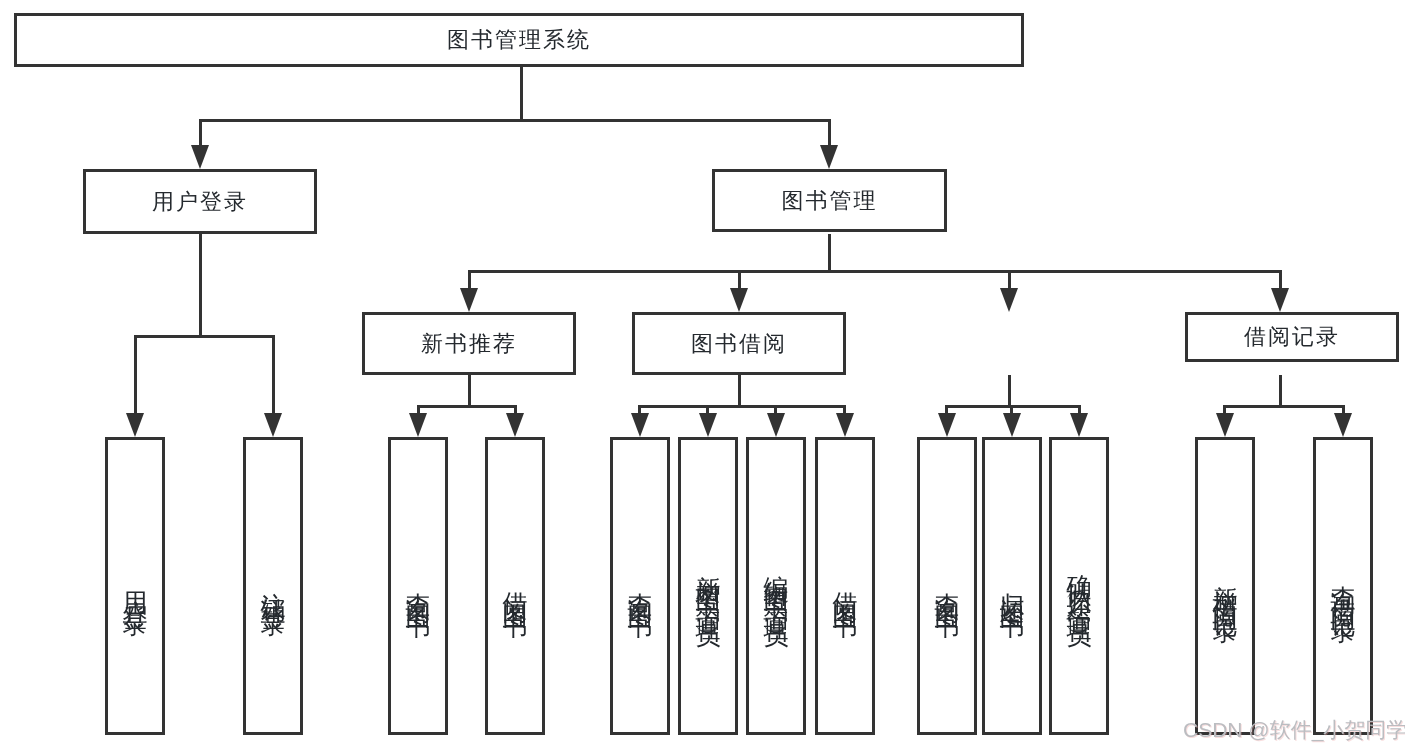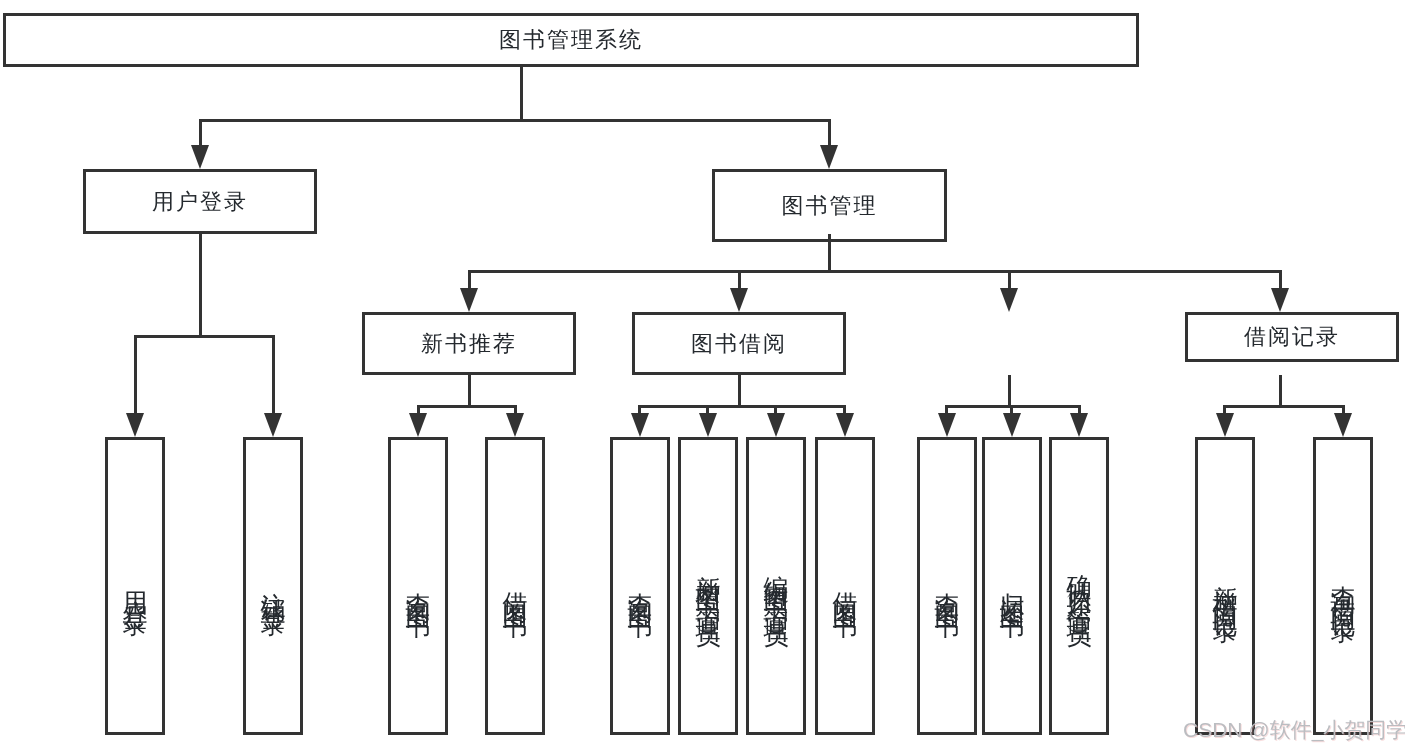--- a/index.html
+++ b/index.html
@@ -26,28 +26,28 @@
   .watermark{
     position:absolute;left:1183px;top:718px;font-size:21px;line-height:24px;
     color:#bbbdc1;text-shadow:1px 1px 0 rgba(235,160,160,.35);white-space:nowrap;z-index:5;
   }
 </style>
 </head>
 <body>
 
 <div id="stage">
 
-  <div class="node" style="left:3px;top:13px;width:1136px;height:54px">
+  <div class="node" style="left:14px;top:13px;width:1010px;height:54px">
     <span class="lbl">图书管理系统</span>
   </div>
 
   <div class="node" style="left:83px;top:169px;width:234px;height:65px">
     <span class="lbl">用户登录</span>
   </div>
-  <div class="node" style="left:712px;top:169px;width:235px;height:73px">
+  <div class="node" style="left:712px;top:169px;width:235px;height:63px">
     <span class="lbl">图书管理</span>
   </div>
 
   <div class="node" style="left:632px;top:312px;width:214px;height:63px">
     <span class="lbl">图书借阅</span>
   </div>
   <div class="node" style="left:362px;top:312px;width:214px;height:63px">
     <span class="lbl">新书推荐</span>
   </div>
   <div class="node" style="left:1185px;top:312px;width:214px;height:50px">

